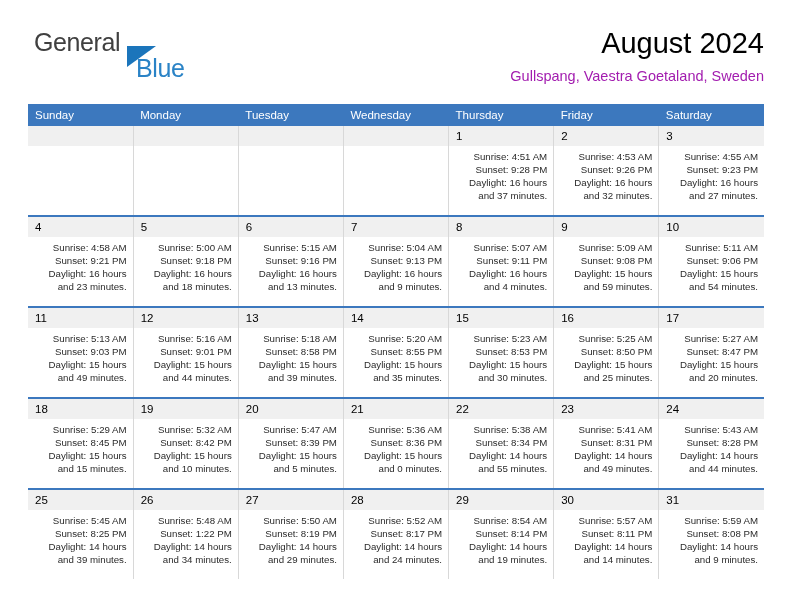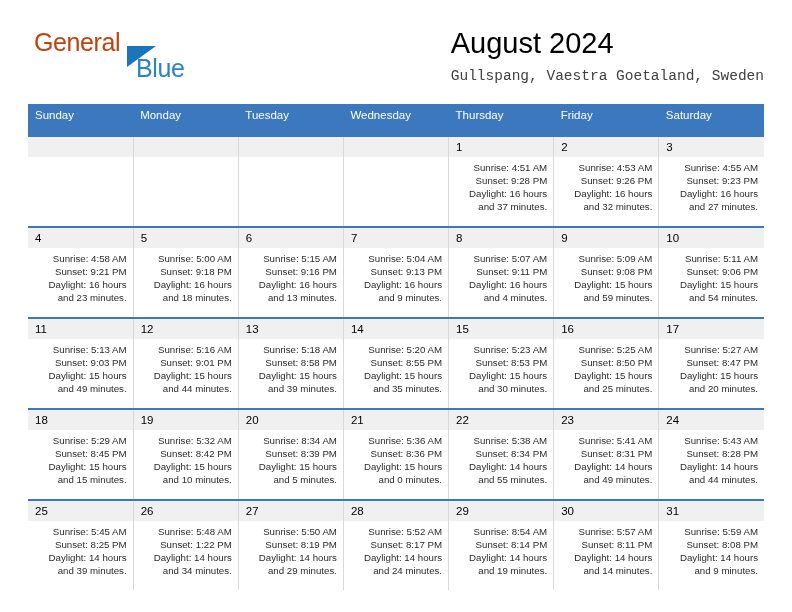--- a/index.html
+++ b/index.html
@@ -35,21 +35,21 @@
     top: 0;
     width: 230px;
     height: 62px;
   }
   .brand-general {
     position: absolute;
     left: 6px;
     top: 2px;
     font-size: 25px;
     letter-spacing: -0.4px;
-    color: #c2410c;
+    color: #404040;
     font-family: "Liberation Sans", sans-serif;
     text-align: right;
   }
   .brand-triangle {
     position: absolute;
     left: 99px;
     top: 41px;
     width: 0;
     height: 0;
     border-left: 29px solid #1b75bb;
@@ -63,52 +63,52 @@
     font-size: 25px;
     letter-spacing: -0.4px;
     color: #2a83c6;
     margin-left: 20px;
   }
 
   .title-block {
     position: absolute;
     right: 0;
     top: 0;
+    text-align: right;
   }
   .cal-title {
     font-size: 29px;
     color: #000000;
     line-height: 34px;
     white-space: nowrap;
   }
   .cal-subtitle {
     margin-top: 7px;
     font-size: 14.5px;
-    color: #404040;
+    color: #a21caf;
     line-height: 18px;
     white-space: nowrap;
-    font-family: Liberation Mono, monospace;
   }
 
   
   .calendar {
     position: absolute;
     left: 28px;
     top: 104px;
     width: 736px;
     border-collapse: collapse;
     table-layout: fixed;
   }
   .calendar th {
     background: #3c78be;
     color: #ffffff;
     font-size: 11.5px;
     font-weight: normal;
     text-align: left;
-    padding: 5px 0 16px 7px;
+    padding: 5px 0 5px 7px;
     height: 11px;
     border: none;
   }
   .calendar td {
     vertical-align: top;
     padding: 0;
     border-right: 1px solid #d8d8d8;
     border-bottom: 2px solid #3c78be;
     height: 89px;
     background: #ffffff;
@@ -353,21 +353,21 @@
             <div class="events">
               <div>Sunrise: 5:32 AM</div>
               <div>Sunset: 8:42 PM</div>
               <div>Daylight: 15 hours</div>
               <div>and 10 minutes.</div>
             </div>
           </td>
           <td>
             <div class="daynum">20</div>
             <div class="events">
-              <div>Sunrise: 8:34 AM</div>
+              <div>Sunrise: 5:47 AM</div>
               <div>Sunset: 8:39 PM</div>
               <div>Daylight: 15 hours</div>
               <div>and 5 minutes.</div>
             </div>
           </td>
           <td>
             <div class="daynum">21</div>
             <div class="events">
               <div>Sunrise: 5:36 AM</div>
               <div>Sunset: 8:36 PM</div>

